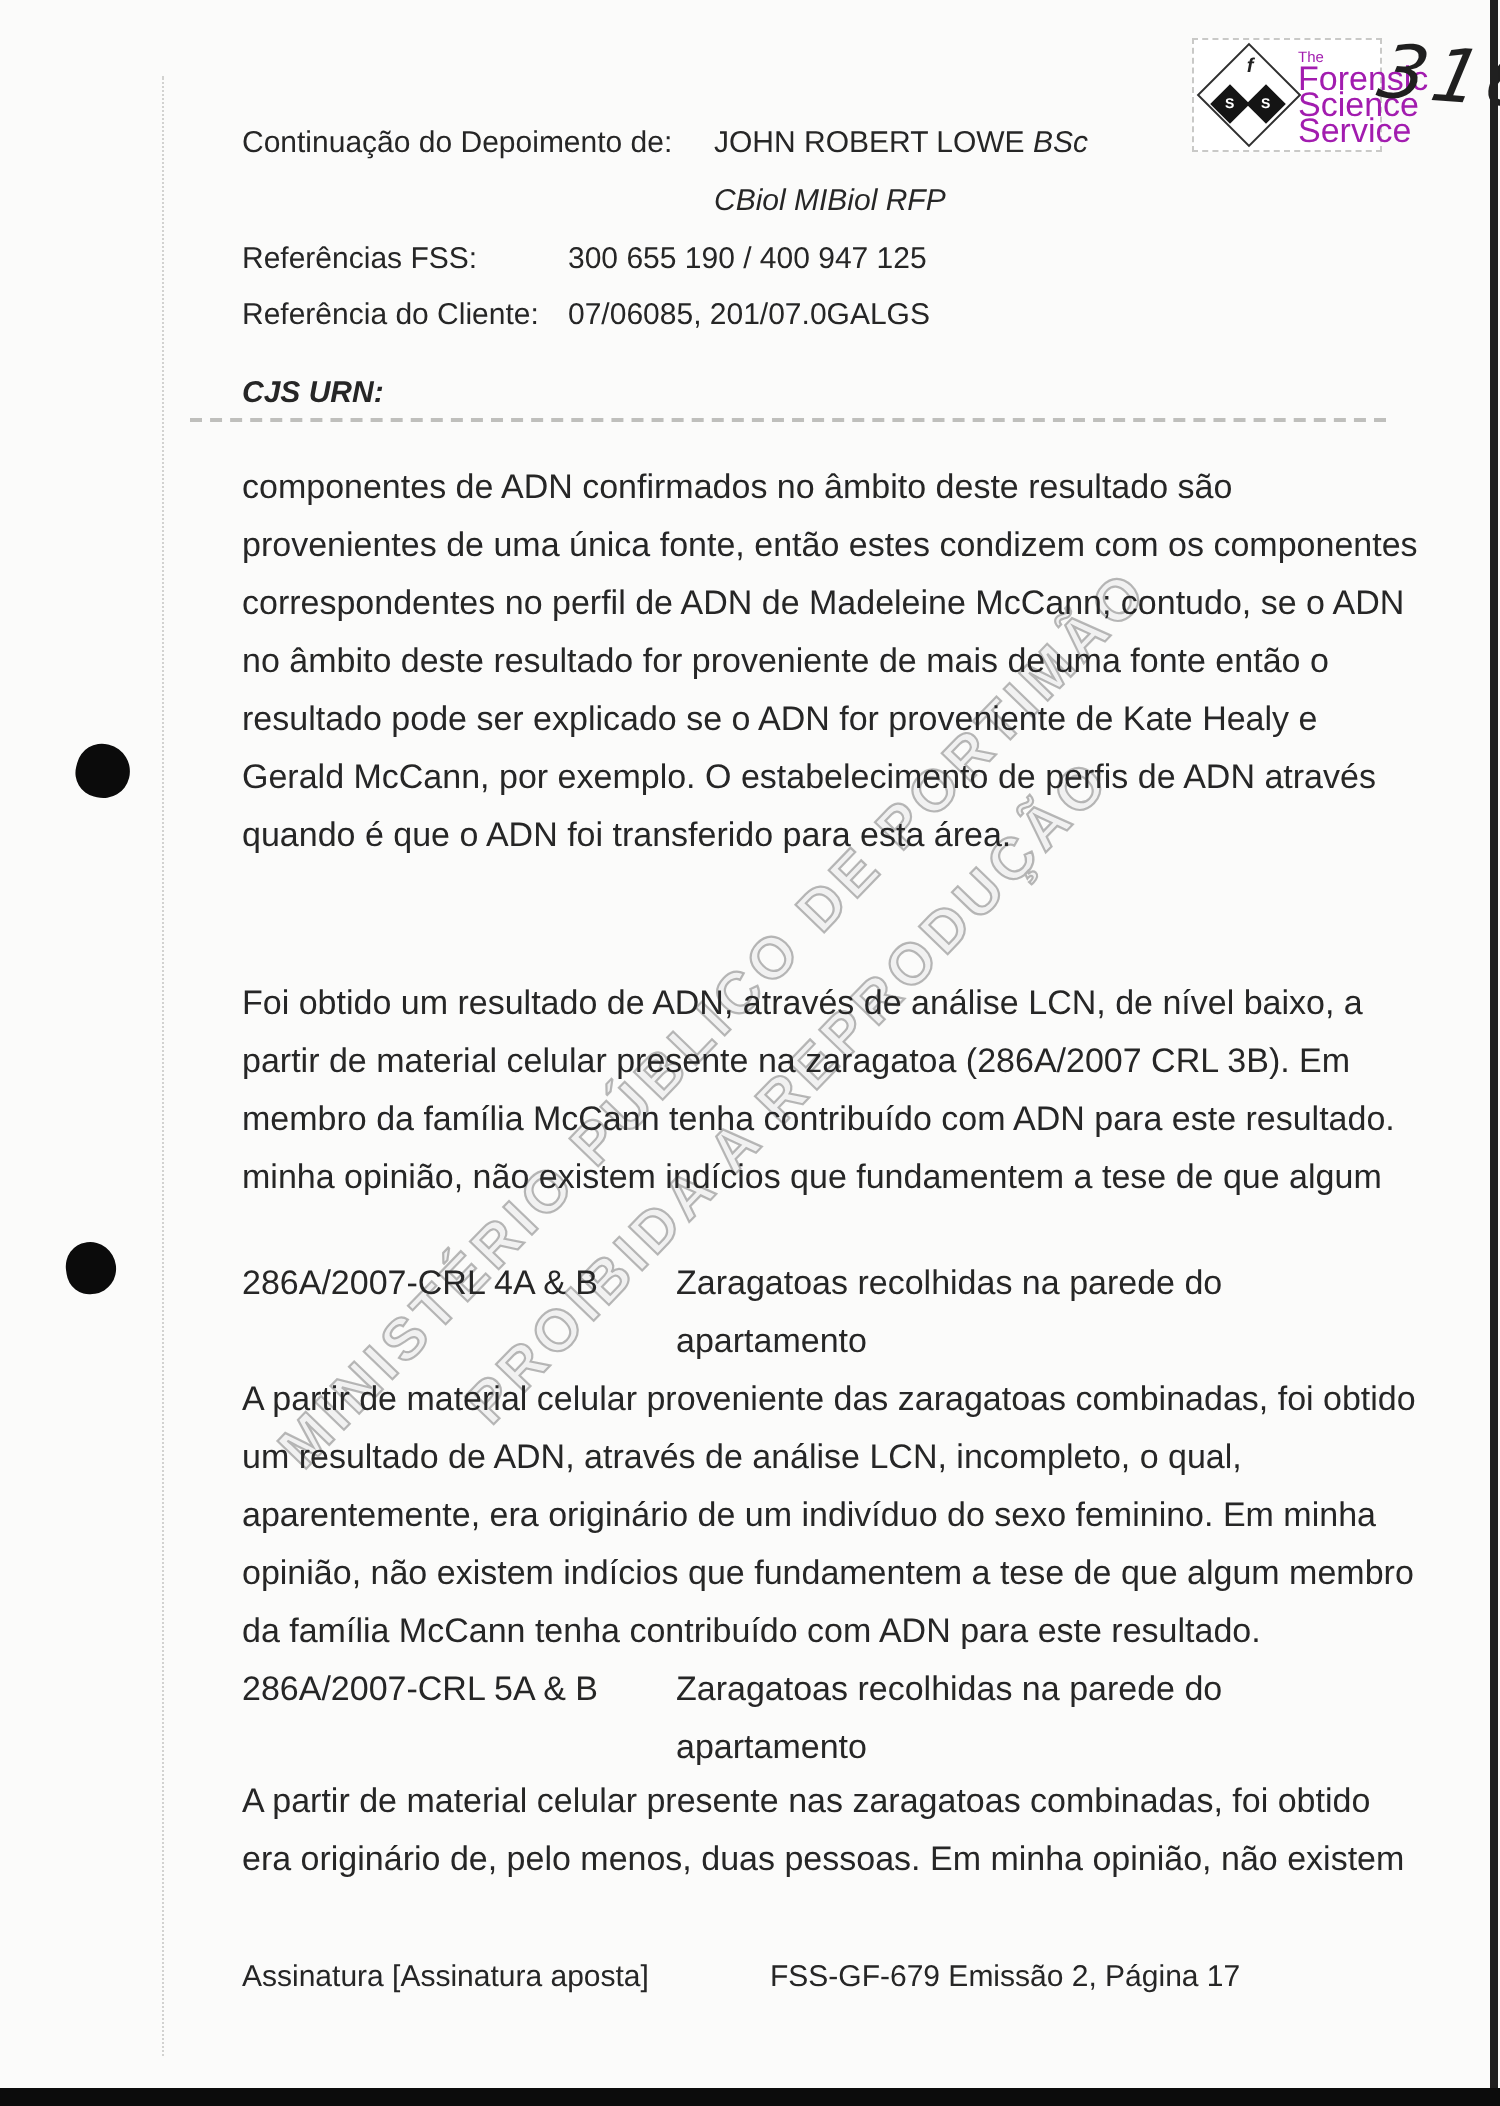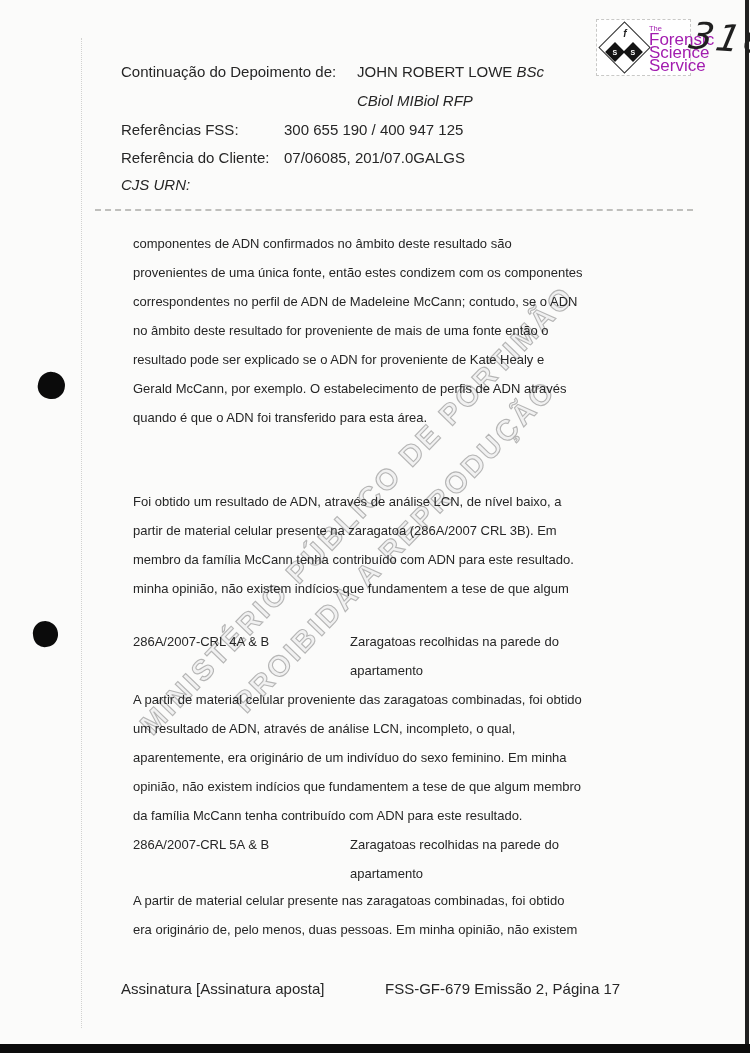--- a/index.html
+++ b/index.html
@@ -36,40 +36,40 @@
     font-size:37px;font-style:italic;color:#1f1f1f;
     font-family:"DejaVu Sans",sans-serif;
     transform:rotate(4deg) skewX(-8deg);letter-spacing:3px;
   }
 
   
   .hrow{position:absolute;left:121px;font-size:15px;white-space:nowrap;}
   .hrow .val{position:absolute;white-space:nowrap;}
   .v236{left:236px;} .v163{left:163px;}
   .it{font-style:italic;}
-  .r1{top:63px;} .r2{top:92px;} .r3{top:121px;} .r4{top:149px;} .r5{top:176px;}
+  .r1{top:63px;} .r2{top:92px;} .r3{top:121px;} .r4{top:149px;} .r5{top:188px;font-weight:bold;}
 
   .separator{position:absolute;left:95px;top:209px;width:598px;border-top:2px dashed #ababa8;opacity:.75;}
 
   
   .watermark{
     position:absolute;left:376px;top:528px;width:700px;
     transform:translate(-50%,-50%) rotate(-46deg);
     text-align:center;pointer-events:none;z-index:1;
   }
   .watermark div{
     font-size:29px;font-weight:bold;letter-spacing:3px;line-height:52px;
     color:rgba(205,205,205,0.20);
     -webkit-text-stroke:1.1px rgba(128,128,128,0.55);
     white-space:nowrap;
   }
 
   
   #body-region{position:absolute;left:0;top:0;width:750px;height:1053px;z-index:2;}
-  .block{position:absolute;left:121px;width:513px;font-size:13px;margin-left:12px;}
+  .block{position:absolute;left:121px;width:513px;font-size:17px;}
   .bline{height:29px;line-height:29px;white-space:nowrap;text-align:justify;}
   .bline.j::after{content:"";display:inline-block;width:100%;}
   .bline.j{text-align:justify;text-align-last:justify;}
   .exref{position:absolute;left:0;top:0;height:29px;line-height:29px;white-space:nowrap;}
   .exdesc{position:absolute;left:217px;top:0;width:296px;}
   .exdesc .bline.j{text-align-last:justify;}
 
   
   .footer-left{position:absolute;left:121px;top:980px;font-size:15px;}
   .footer-right{position:absolute;left:385px;top:980px;font-size:15px;}

